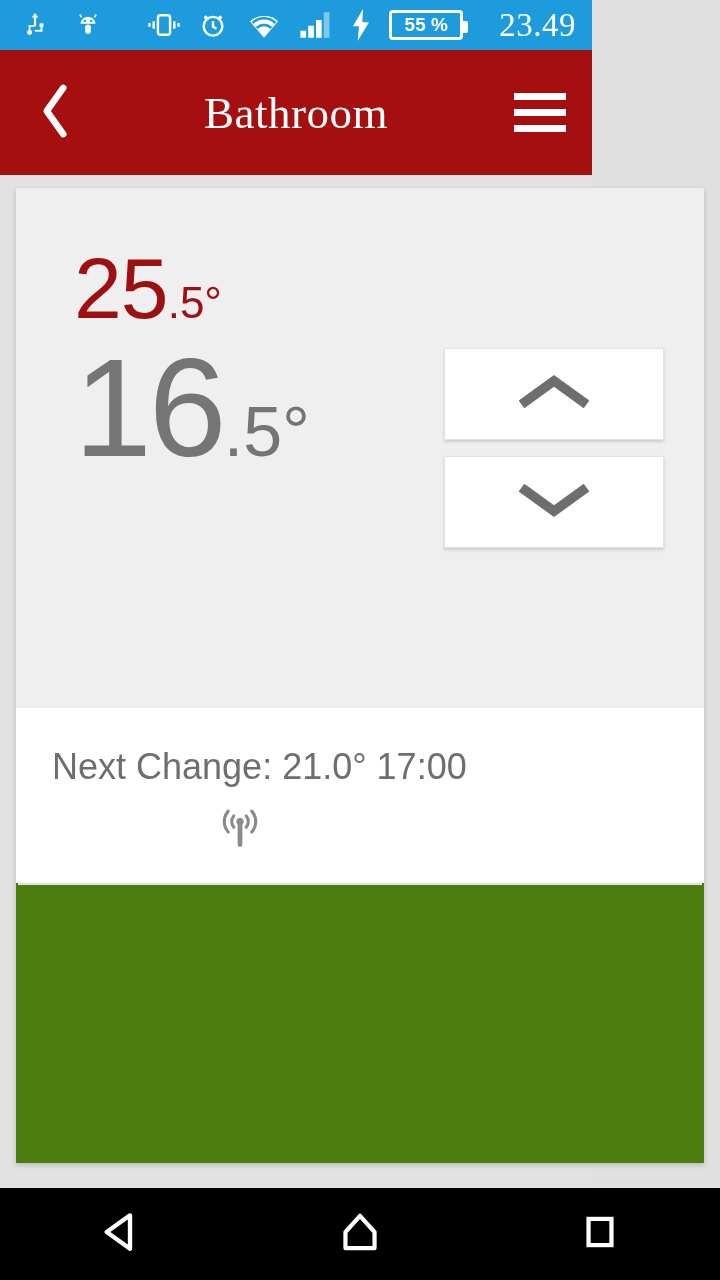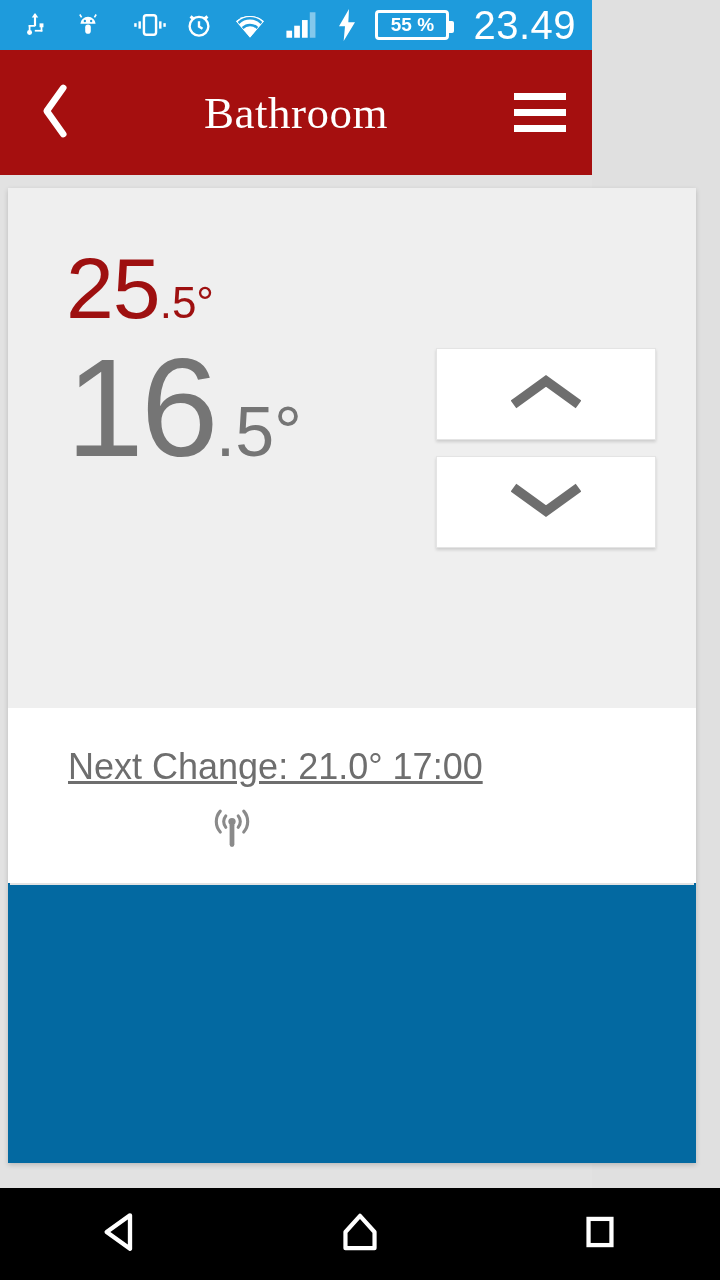--- a/index.html
+++ b/index.html
@@ -12,21 +12,21 @@
   .screen { position:relative; width:592px; height:1280px; background:#e2e2e2; }
 
   
   .statusbar {
     height:50px; background:#1e9bdc; color:#fff;
     display:flex; align-items:center; padding:0 16px 0 22px;
   }
   .sb-left { display:flex; align-items:center; gap:26px; }
   .sb-right { margin-left:auto; display:flex; align-items:center; gap:16px; }
   .sb-icon { display:flex; align-items:center; justify-content:center; }
-  .sb-time { font-size:40px; letter-spacing:.5px; margin-left:8px; }
+  .sb-time { font-size:33px; letter-spacing:.5px; margin-left:20px;font-family:Liberation Serif, serif; }
   .battery {
     position:relative; display:flex; align-items:center; justify-content:center;
     width:74px; height:30px; border:3px solid #fff; border-radius:4px;
     font-size:19px; font-weight:bold; color:#fff; letter-spacing:0;
   }
   .battery::after{
     content:""; position:absolute; right:-8px; top:8px;
     width:5px; height:12px; background:#fff; border-radius:0 2px 2px 0;
   }
 
@@ -42,22 +42,22 @@
   }
   .menu-btn {
     margin-left:auto; width:105px; height:125px;
     display:flex; flex-direction:column; align-items:center; justify-content:center;
     gap:9px; cursor:pointer;
   }
   .menu-btn span { display:block; width:52px; height:7px; background:#fff; }
 
   
   .card {
-    position:absolute; left:8px; top:188px; width:688px; height:975px;
-    background:#0369a1; box-shadow:0 2px 5px rgba(0,0,0,.18);
+    position:absolute; left:16px; top:188px; width:688px; height:975px;
+    background:#4d7c0f; box-shadow:0 2px 5px rgba(0,0,0,.18);
   }
   .temp-panel { background:#efefef; height:520px; position:relative; padding:62px 0 0 58px; }
 
   .current-temp { color:#9e1010; line-height:.9; white-space:nowrap; }
   .current-temp .big { font-size:86px; font-weight:400; letter-spacing:-1px; }
   .current-temp .small { font-size:44px; font-weight:400; }
 
   .target-temp { color:#757575; line-height:.9; margin-top:18px; white-space:nowrap; }
   .target-temp .big { font-size:140px; font-weight:300; letter-spacing:-3px; }
   .target-temp .small { font-size:70px; font-weight:300; }
@@ -67,21 +67,21 @@
   .stepper { position:absolute; right:40px; top:160px; display:flex; flex-direction:column; gap:16px; }
   .step-btn {
     width:220px; height:92px; background:#fff; border:1px solid #e4e4e4;
     box-shadow:0 2px 3px rgba(0,0,0,.14);
     display:flex; align-items:center; justify-content:center; cursor:pointer;
   }
 
   .next-change {
     height:175px; background:#fff; padding-top:38px; text-align:left;
   }
-  .next-change-text { color:#6e6e6e; font-size:36px; padding-left:60px;text-decoration:underline; }
+  .next-change-text { color:#6e6e6e; font-size:36px; padding-left:36px; }
   .radio-icon { display:flex; justify-content:center; margin-top:18px; margin-left:-240px; }
 
   .divider { height:1px; background:#e3e3e3; margin:0 2px; }
 
   .action-row {
     height:145px; display:flex; align-items:center; justify-content:center;
     cursor:pointer; background:#fff;
   }
   .action-primary { color:#9e1010; font-size:38px; font-weight:bold; }
   .action-disabled { color:#c9c9c9; font-size:38px; font-weight:bold; }

